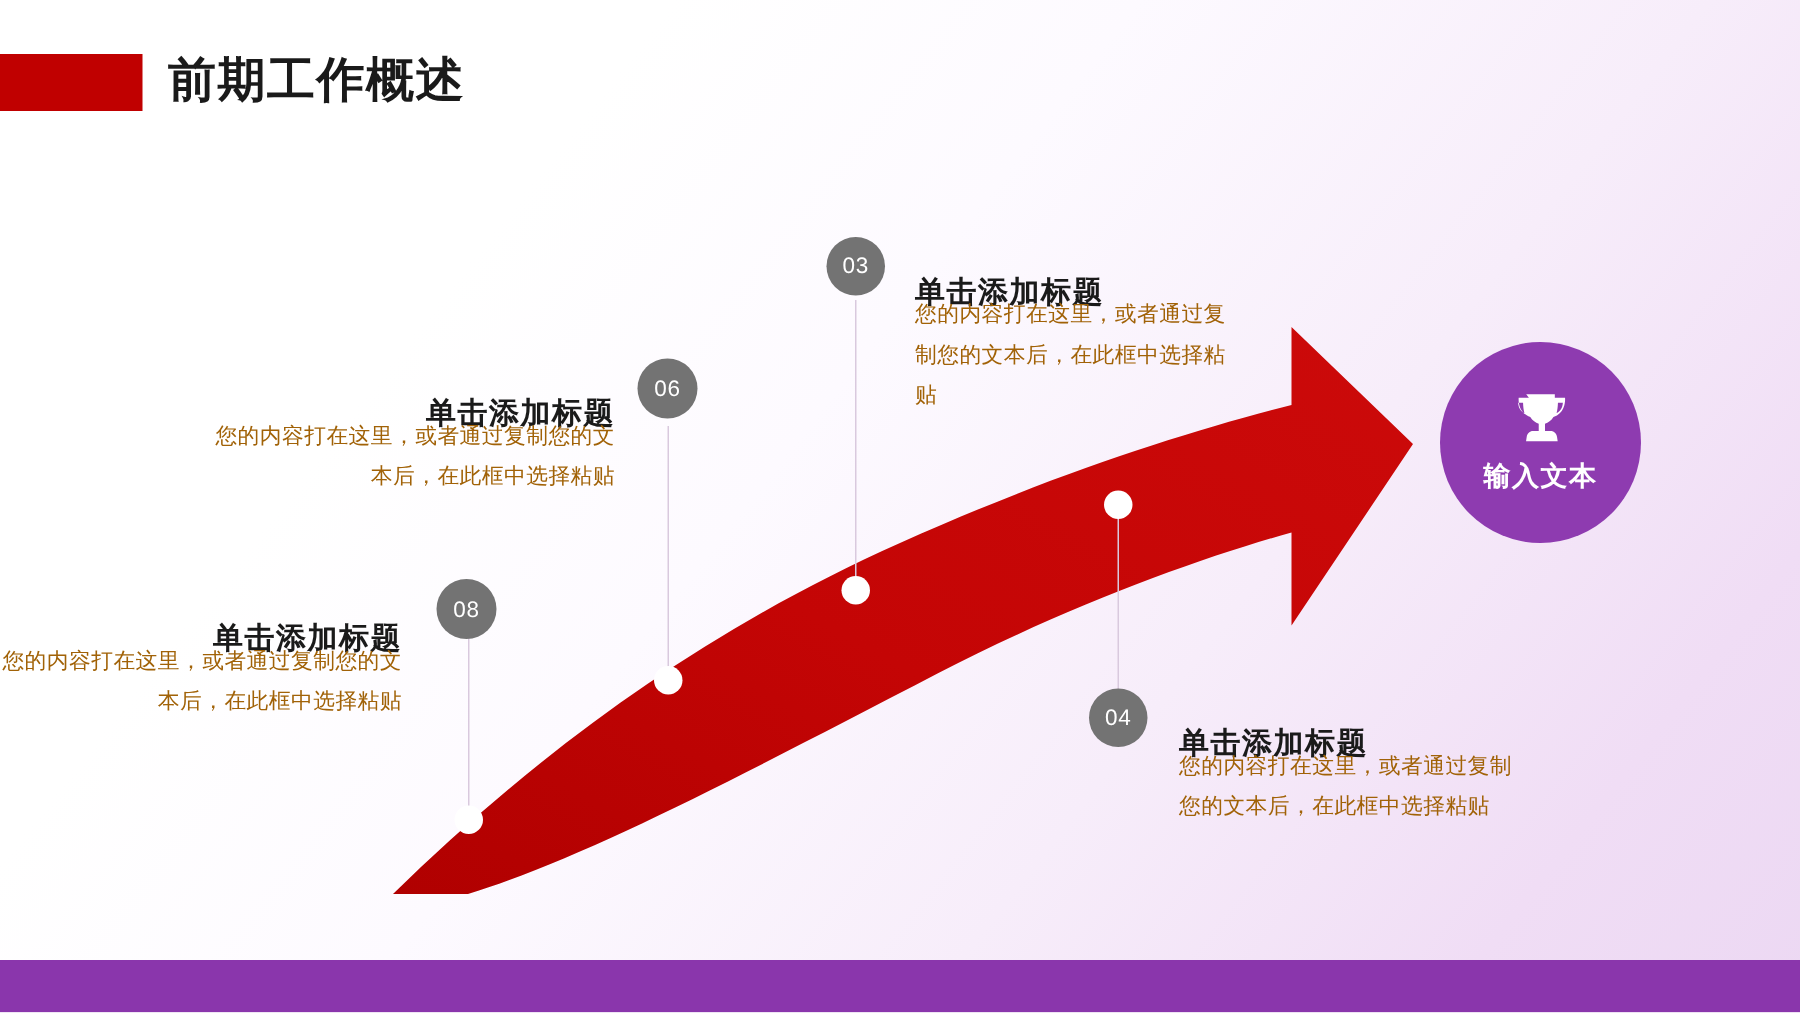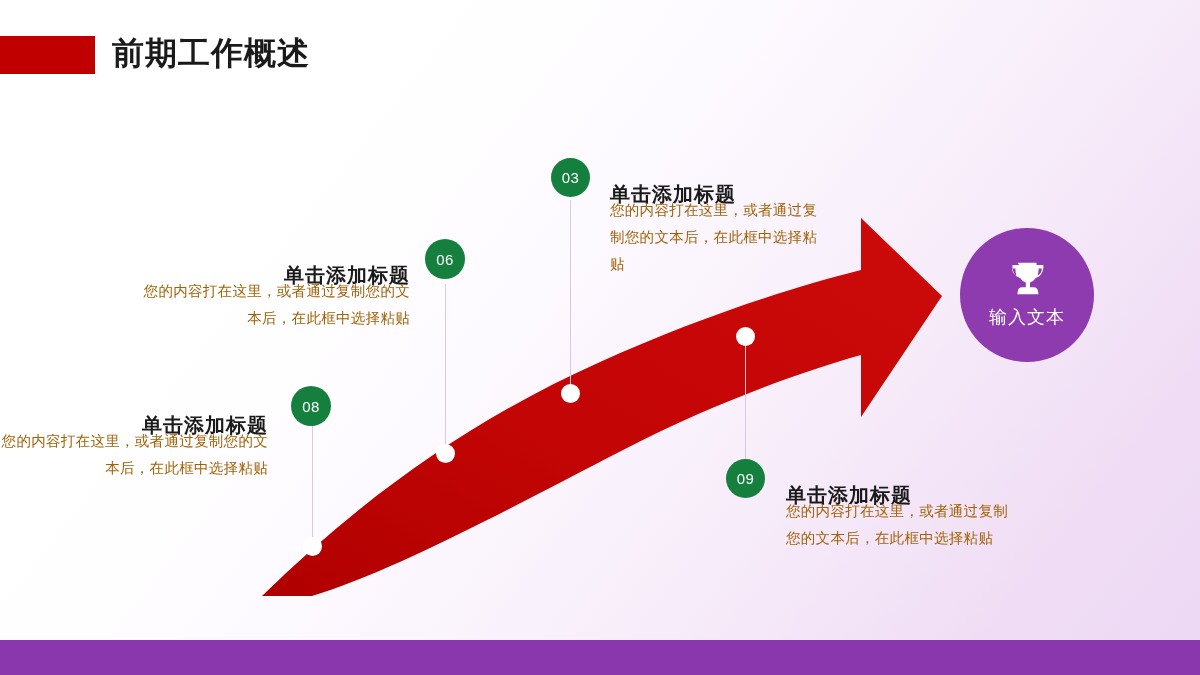--- a/index.html
+++ b/index.html
@@ -85,21 +85,21 @@
     width: 19px;
     height: 19px;
     border-radius: 50%;
     background: #ffffff;
   }
 
   
   .badge {
     position: absolute;
     border-radius: 50%;
-    background: #15803d;
+    background: #737373;
     color: #ffffff;
     display: flex;
     align-items: center;
     justify-content: center;
     font-size: 15px;
     font-weight: normal;
     letter-spacing: 0.5px;
   }
 
   
@@ -138,21 +138,21 @@
     justify-content: center;
   }
   .goal-icon {
     width: 44px;
     height: 40px;
     margin-bottom: 4px;
   }
   .goal-label {
     color: #ffffff;
     font-size: 18px;
-    font-weight: normal;
+    font-weight: bold;
     letter-spacing: 1px;
   }
 </style>
 </head>
 <body>
 
 <div id="slide">
 
   <div class="bg-gradient"></div>
 
@@ -192,21 +192,21 @@
   <div class="block-body align-right" style="left:132px; top:278px; width:278px;">您的内容打在这里，或者通过复制您的文本后，在此框中选择粘贴</div>
 
   <div class="connector" style="left:570px; top:200px; height:190px;"></div>
   <div class="node-dot" style="left:561px; top:384px;"></div>
   <div class="badge" style="left:551px; top:158px; width:39px; height:39px;">03</div>
   <div class="block-title align-left" style="left:610px; top:157px; width:300px;">单击添加标题</div>
   <div class="block-body align-left" style="left:610px; top:197px; width:212px;">您的内容打在这里，或者通过复制您的文本后，在此框中选择粘贴</div>
 
   <div class="connector" style="left:745px; top:345px; height:115px;"></div>
   <div class="node-dot" style="left:736px; top:327px;"></div>
-  <div class="badge" style="left:726px; top:459px; width:39px; height:39px;">09</div>
+  <div class="badge" style="left:726px; top:459px; width:39px; height:39px;">04</div>
   <div class="block-title align-left" style="left:786px; top:458px; width:300px;">单击添加标题</div>
   <div class="block-body align-left" style="left:786px; top:498px; width:224px;">您的内容打在这里，或者通过复制您的文本后，在此框中选择粘贴</div>
 
   <div class="goal-circle">
     <svg class="goal-icon" viewBox="0 0 48 44">
       <path fill="#ffffff" d="M13.5,2 h21 v2.5 h7.5 c0,0 1.2,11 -8.5,14.2
                c-1.6,2.6 -3.9,4.3 -6.2,4.9 v5.4 h4.1 c2.6,0 4.3,1.9 4.7,4.2 l0.5,3.3
                h-23.2 l0.5,-3.3 c0.4,-2.3 2.1,-4.2 4.7,-4.2 h4.1 v-5.4
                c-2.3,-0.6 -4.6,-2.3 -6.2,-4.9 c-9.7,-3.2 -8.5,-14.2 -8.5,-14.2
                h7.5 z

